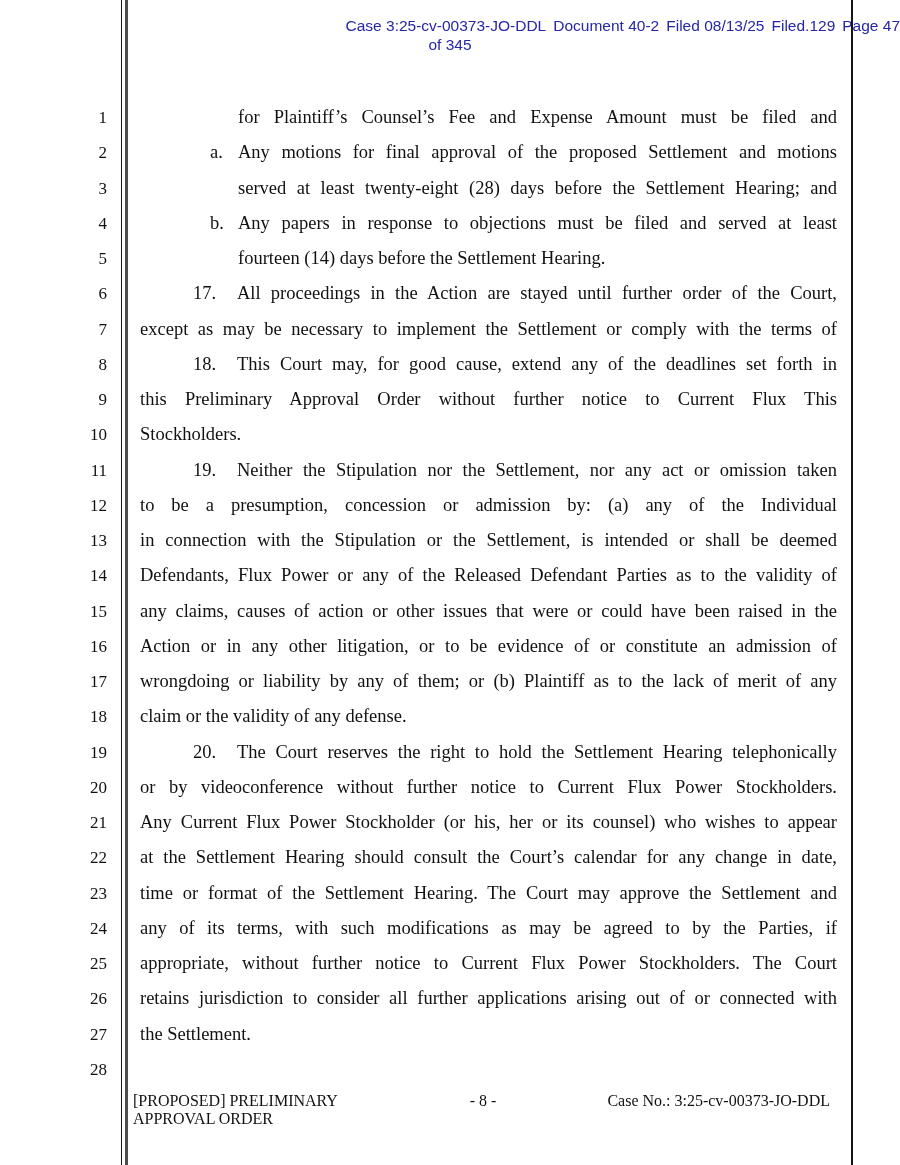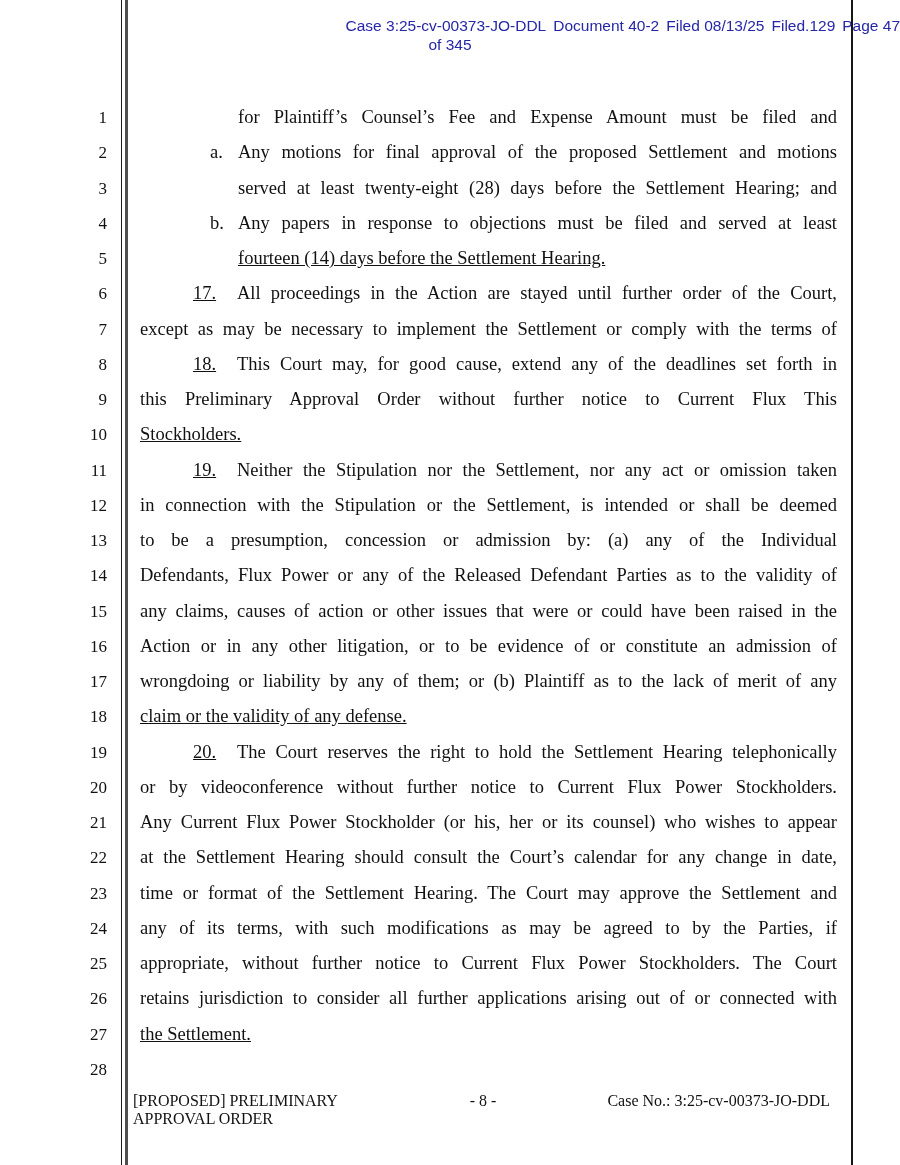--- a/index.html
+++ b/index.html
@@ -57,26 +57,26 @@
     font-size: 18.5px;
     z-index: 2;
   }
   .bline {
     height: 35.25px;
     line-height: 35.25px;
     white-space: nowrap;
     text-align: justify;
   }
   .j { text-align-last: justify; }
-  .l { text-align-last: left; text-decoration: underline; }
+  .l { text-align-last: left; }
   .sub-first { padding-left: 70px; }
   .sub-cont  { padding-left: 98px; }
   .para      { padding-left: 53px; }
   .mk-sub  { display: inline-block; width: 28px; }
-  .mk-para { display: inline-block; width: 44px; text-decoration: underline; }
+  .mk-para { display: inline-block; width: 44px; }
 
   
   .footer { position: absolute; top: 1092px; left: 0; right: 0; font-size: 16px; z-index: 2; }
   .footer-title { position: absolute; left: 133px; top: 0; line-height: 18px; white-space: nowrap; }
   .footer-page-number { position: absolute; left: 483px; top: 0; transform: translateX(-50%); white-space: nowrap; }
   .footer-case-number { position: absolute; right: 70px; top: 0; white-space: nowrap; text-align: right; }
 </style>
 </head>
 <body>
 
@@ -133,22 +133,22 @@
     <div class="bline sub-first j"><span class="mk-sub">a.</span><span>Any motions for final approval of the proposed Settlement and motions</span></div>
     <div class="bline sub-cont j"><span>served at least twenty-eight (28) days before the Settlement Hearing; and</span></div>
     <div class="bline sub-first j"><span class="mk-sub">b.</span><span>Any papers in response to objections must be filed and served at least</span></div>
     <div class="bline sub-cont l"><span>fourteen (14) days before the Settlement Hearing.</span></div>
     <div class="bline para j"><span class="mk-para">17.</span><span>All proceedings in the Action are stayed until further order of the Court,</span></div>
     <div class="bline j"><span>except as may be necessary to implement the Settlement or comply with the terms of</span></div>
     <div class="bline para j"><span class="mk-para">18.</span><span>This Court may, for good cause, extend any of the deadlines set forth in</span></div>
     <div class="bline j"><span>this Preliminary Approval Order without further notice to Current Flux This</span></div>
     <div class="bline l"><span>Stockholders.</span></div>
     <div class="bline para j"><span class="mk-para">19.</span><span>Neither the Stipulation nor the Settlement, nor any act or omission taken</span></div>
+    <div class="bline j"><span>to be a presumption, concession or admission by: (a) any of the Individual</span></div>
     <div class="bline j"><span>in connection with the Stipulation or the Settlement, is intended or shall be deemed</span></div>
-    <div class="bline j"><span>to be a presumption, concession or admission by: (a) any of the Individual</span></div>
     <div class="bline j"><span>Defendants, Flux Power or any of the Released Defendant Parties as to the validity of</span></div>
     <div class="bline j"><span>any claims, causes of action or other issues that were or could have been raised in the</span></div>
     <div class="bline j"><span>Action or in any other litigation, or to be evidence of or constitute an admission of</span></div>
     <div class="bline j"><span>wrongdoing or liability by any of them; or (b) Plaintiff as to the lack of merit of any</span></div>
     <div class="bline l"><span>claim or the validity of any defense.</span></div>
     <div class="bline para j"><span class="mk-para">20.</span><span>The Court reserves the right to hold the Settlement Hearing telephonically</span></div>
     <div class="bline j"><span>or by videoconference without further notice to Current Flux Power Stockholders.</span></div>
     <div class="bline j"><span>Any Current Flux Power Stockholder (or his, her or its counsel) who wishes to appear</span></div>
     <div class="bline j"><span>at the Settlement Hearing should consult the Court’s calendar for any change in date,</span></div>
     <div class="bline j"><span>time or format of the Settlement Hearing.  The Court may approve the Settlement and</span></div>

